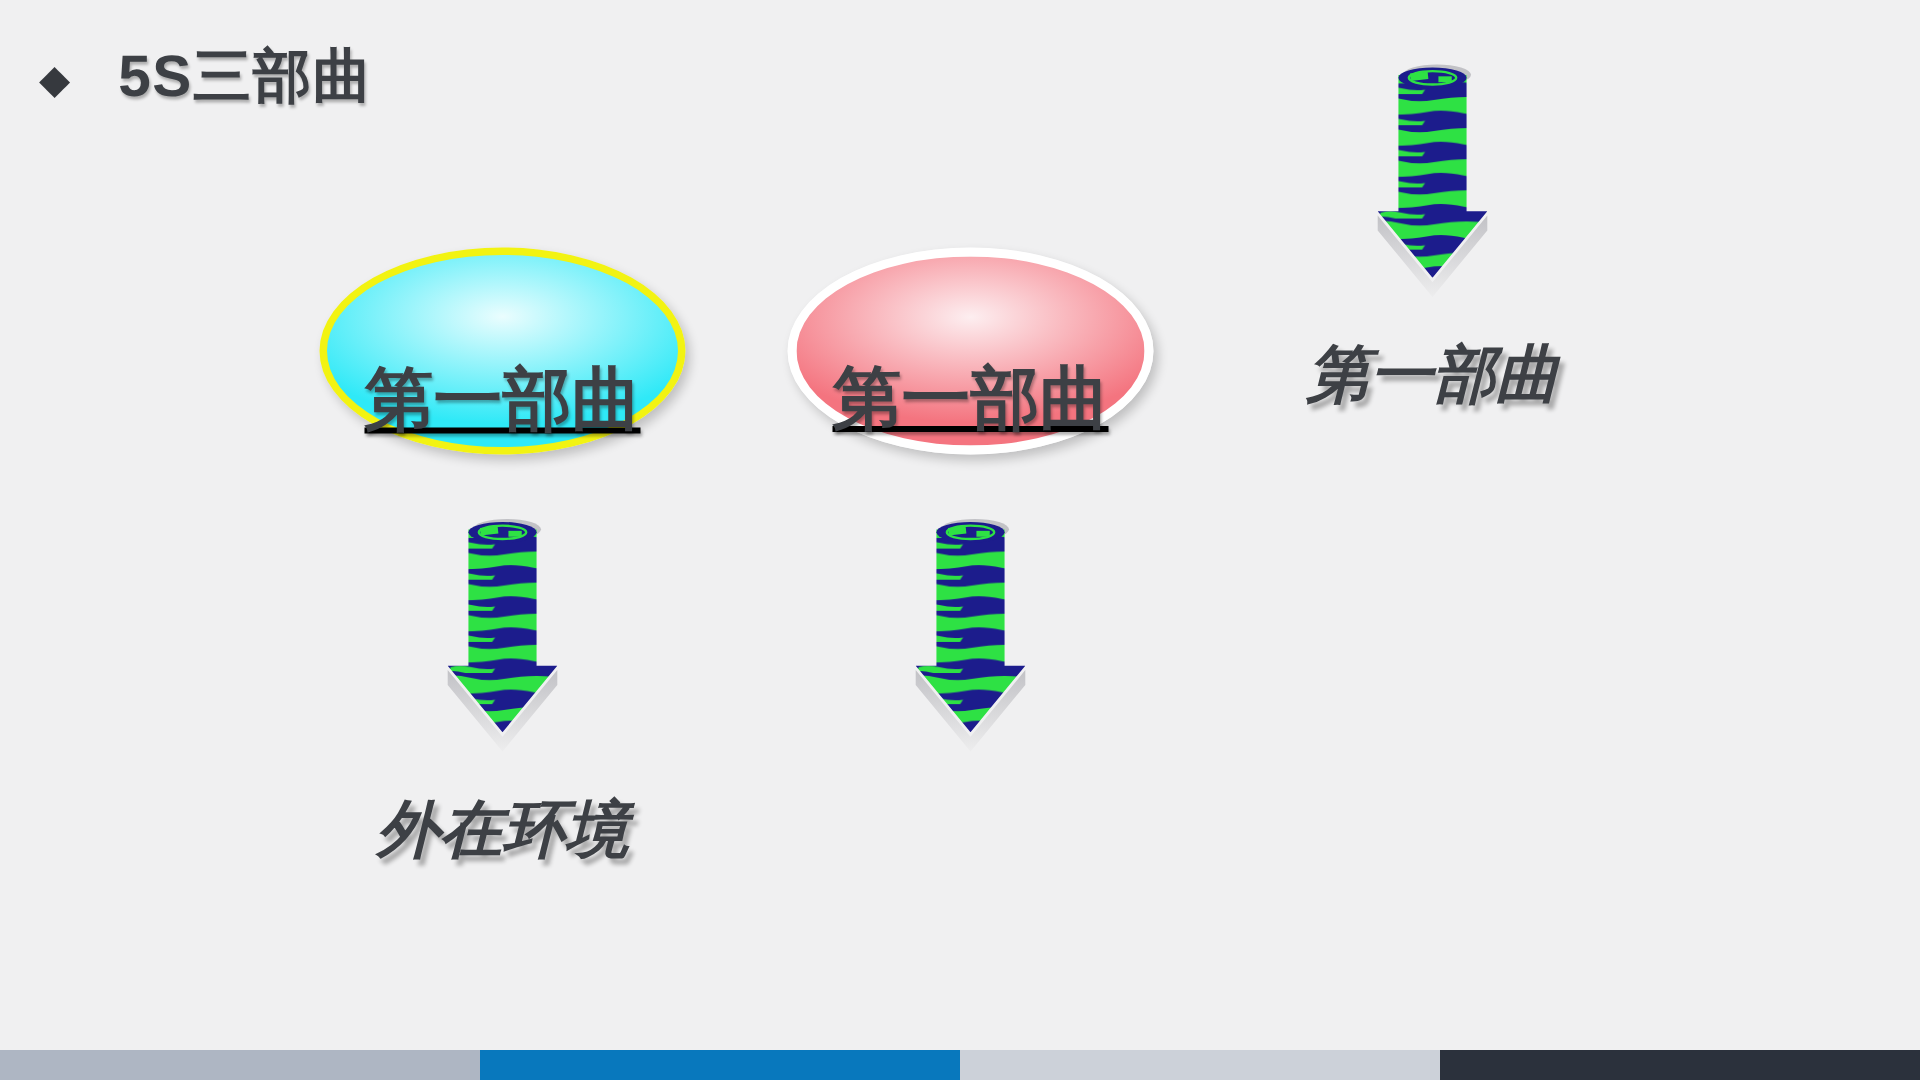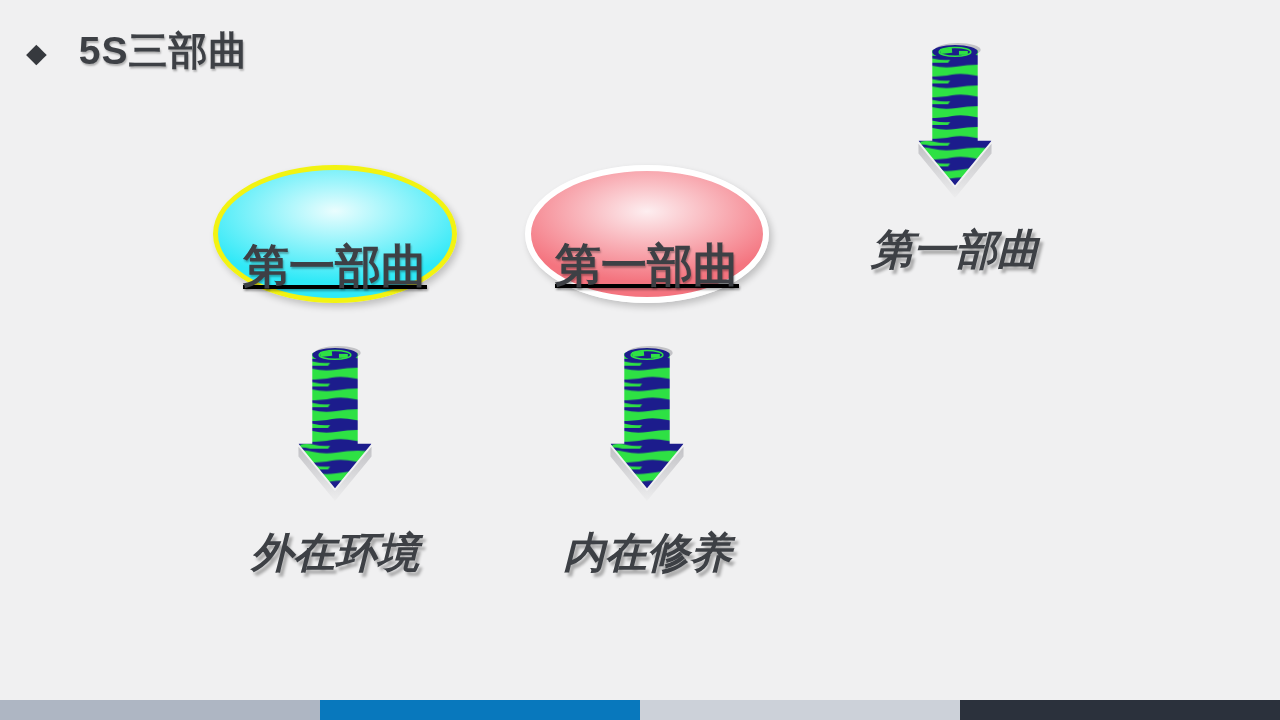--- a/index.html
+++ b/index.html
@@ -92,21 +92,20 @@
     <div class="result-label">外在环境</div>
   </section>
 
   <section class="col col-2">
     <div class="ellipse e2">
       <span class="step-text">第一部曲</span>
     </div>
     <svg class="arrow" width="92" height="158" viewBox="0 0 90 160">
         <use href="#arrowArt"></use>
       </svg>
-    <div class="result-label">内在修养</div>
   </section>
 
   <section class="col col-3">
     <svg class="arrow" width="92" height="158" viewBox="0 0 90 160">
         <use href="#arrowArt"></use>
       </svg>
     <div class="result-label">第一部曲</div>
   </section>
 
   <footer class="footer-bar">

